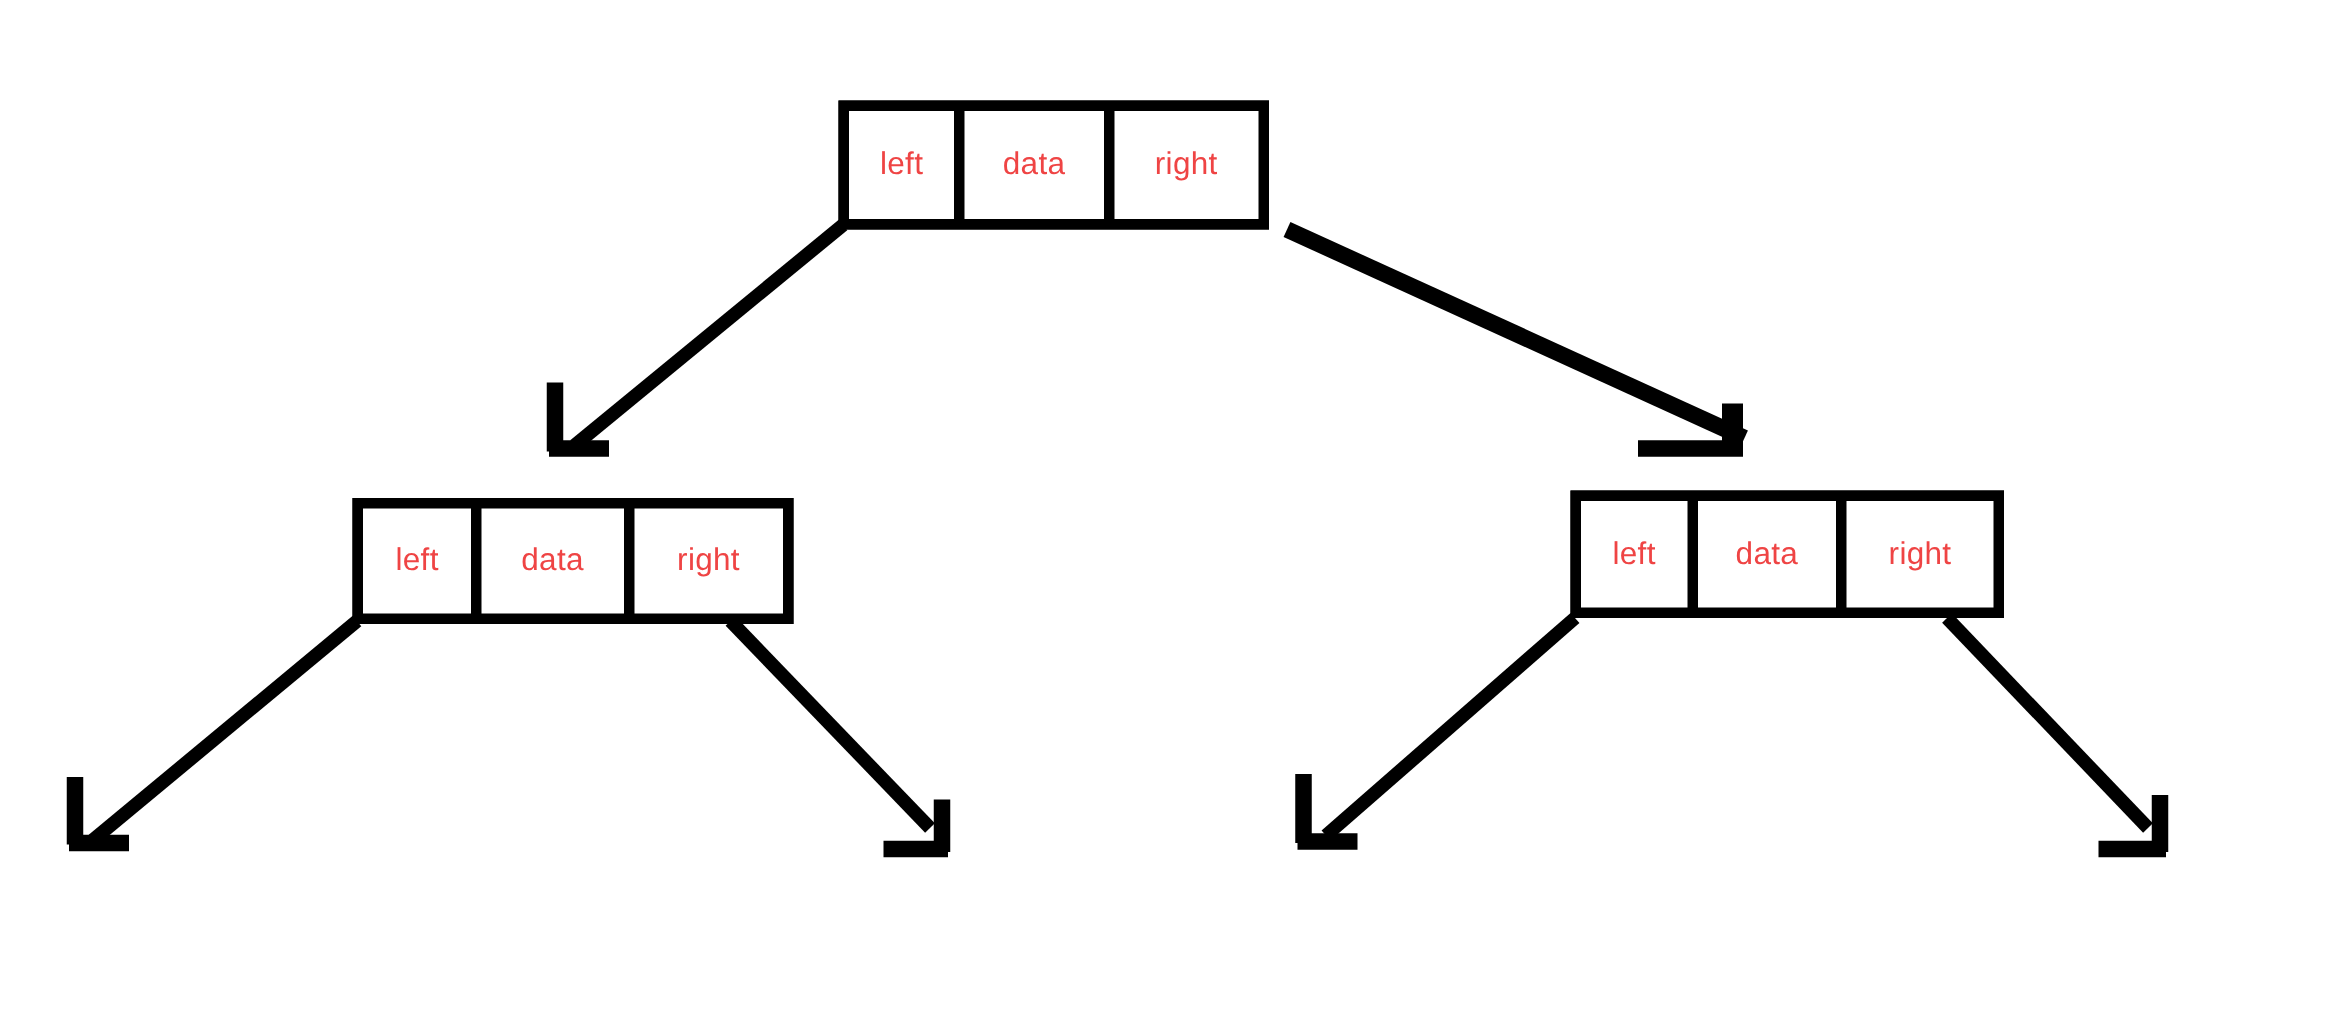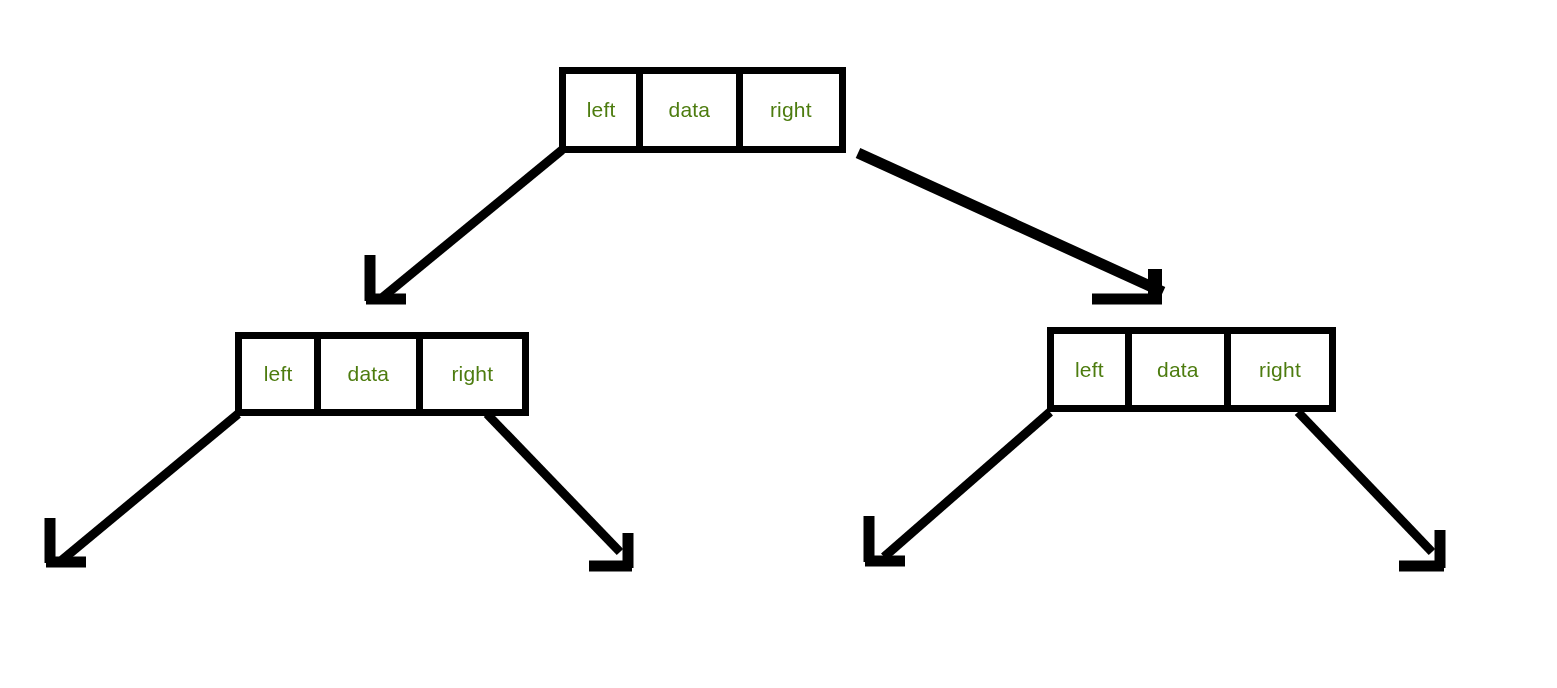--- a/index.html
+++ b/index.html
@@ -34,21 +34,21 @@
     background: #000000;
     border: 7px solid #000000;
     z-index: 5;
   }
   .cell {
     box-sizing: border-box;
     background: #ffffff;
     display: flex;
     align-items: center;
     justify-content: center;
-    color: #4d7c0f;
+    color: #ef4444;
     font-family: "Liberation Sans", sans-serif;
     font-weight: 400;
     letter-spacing: 0.2px;
     white-space: nowrap;
   }
   .cell + .cell {
     margin-left: 7px;
     text-align: right;
   }
 

